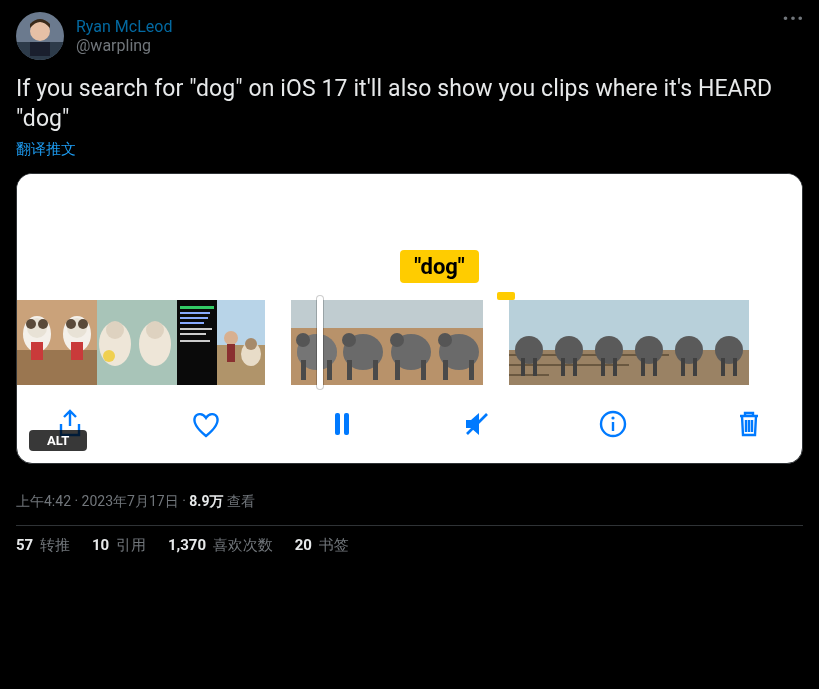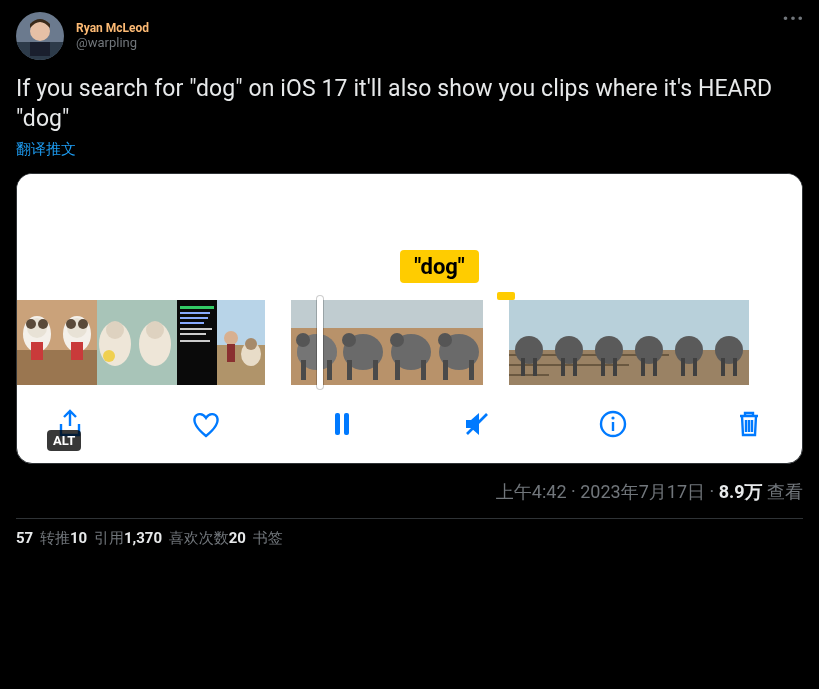--- a/index.html
+++ b/index.html
@@ -39,26 +39,26 @@
     margin-right: 12px;
     flex-shrink: 0;
   }
   .avatar svg { width: 100%; height: 100%; display: block; }
   .names {
     display: flex;
     flex-direction: column;
     line-height: 1.2;
   }
   .display-name {
-    font-weight: 700;
-    font-size: 12px;
-    color: #fdba74;
+    font-weight: 400;
+    font-size: 16px;
+    color: #0369a1;
   }
   .handle {
-    font-size: 13px;
+    font-size: 16px;
     color: #71767b;
   }
   .tweet-text {
     margin-top: 14px;
     font-size: 23px;
     line-height: 1.3;
     color: #e7e9ea;
     letter-spacing: 0.1px;
   }
   .translate-link {
@@ -151,47 +151,47 @@
     height: 42px;
     display: flex;
     align-items: center;
     justify-content: center;
     cursor: pointer;
   }
   .tool-btn svg { width: 32px; height: 32px; stroke: #007aff; fill: none; stroke-width: 2.4; }
 
   .alt-badge {
     position: absolute;
-    left: 30px;
+    left: 12px;
     bottom: 12px;
     background: rgba(0,0,0,0.78);
     color: #fff;
     font-size: 13px;
     font-weight: 700;
-    padding: 3px 6px;
+    padding: 3px 18px;
     border-radius: 4px;
   }
 
   .meta-row {
-    margin-top: 16px;
+    margin-top: 29px;
     color: #71767b;
-    font-size: 18px;
-    text-align: right;
+    font-size: 14px;
   }
   .meta-row .count-strong {
     color: #e7e9ea;
     font-weight: 700;
   }
   .divider {
     height: 1px;
     background: #2f3336;
     margin: 14px 0 10px 0;
   }
   .stats-row {
     display: flex;
+    gap: 22px;
     font-size: 15px;
   }
   .stat {
     color: #71767b;
   }
   .stat .num {
     color: #e7e9ea;
     font-weight: 700;
     margin-right: 3px;
   }

